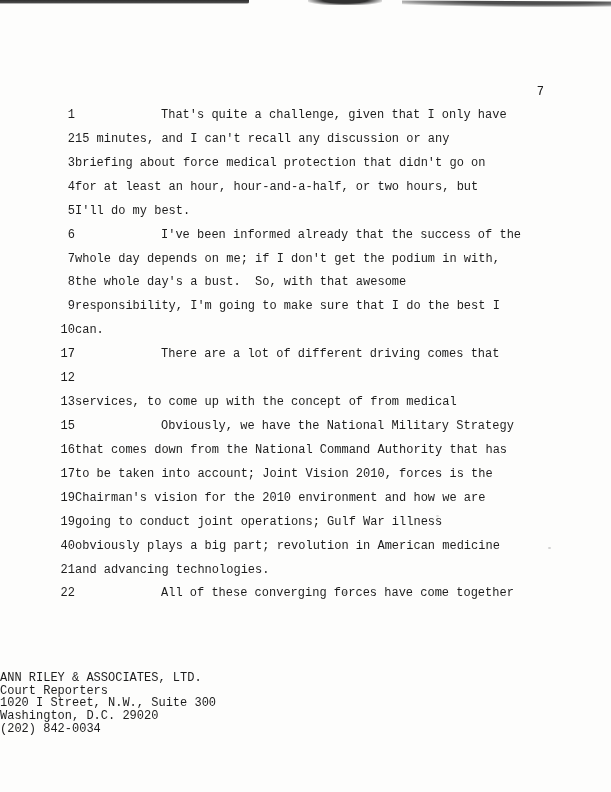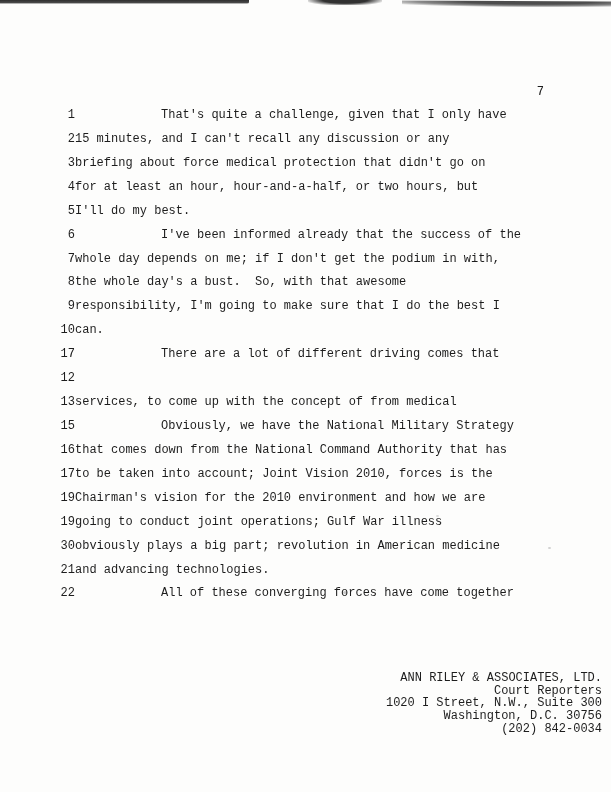--- a/index.html
+++ b/index.html
@@ -74,21 +74,21 @@
   }
   .line.indent .text {
     padding-left: 86px; 
   }
 
   .footer {
     position: absolute;
     top: 672px;
     left: 0;
     width: 602px;
-    text-align: right;
+    text-align: left;
     font-size: 12px;
     line-height: 12.7px;
   }
   .footer .footer-line { white-space: pre; }
 </style>
 </head>
 <body>
 
 <div class="page">
   <div class="artifact artifact-left"></div>
@@ -112,25 +112,25 @@
       <div class="line"><span class="num">9</span><span class="text">responsibility, I'm going to make sure that I do the best I</span></div>
       <div class="line"><span class="num">10</span><span class="text">can.</span></div>
       <div class="line indent"><span class="num">17</span><span class="text">There are a lot of different driving comes that</span></div>
       <div class="line"><span class="num">12</span></div>
       <div class="line"><span class="num">13</span><span class="text">services, to come up with the concept of from medical</span></div>
       <div class="line indent"><span class="num">15</span><span class="text">Obviously, we have the National Military Strategy</span></div>
       <div class="line"><span class="num">16</span><span class="text">that comes down from the National Command Authority that has</span></div>
       <div class="line"><span class="num">17</span><span class="text">to be taken into account; Joint Vision 2010, forces is the</span></div>
       <div class="line"><span class="num">19</span><span class="text">Chairman's vision for the 2010 environment and how we are</span></div>
       <div class="line"><span class="num">19</span><span class="text">going to conduct joint operations; Gulf War illness</span></div>
-      <div class="line"><span class="num">30</span><span class="text">obviously plays a big part; revolution in American medicine</span></div>
+      <div class="line"><span class="num">40</span><span class="text">obviously plays a big part; revolution in American medicine</span></div>
       <div class="line"><span class="num">21</span><span class="text">and advancing technologies.</span></div>
       <div class="line indent"><span class="num">22</span><span class="text">All of these converging forces have come together</span></div>
     </div>
 
   <div class="footer" id="reporter-footer">
       <div class="footer-line">ANN RILEY &amp; ASSOCIATES, LTD.</div>
       <div class="footer-line">Court Reporters</div>
       <div class="footer-line">1020 I Street, N.W., Suite 300</div>
-      <div class="footer-line">Washington, D.C. 30756</div>
+      <div class="footer-line">Washington, D.C. 29020</div>
       <div class="footer-line">(202) 842-0034</div>
     </div>
 </div>
 
 </body></html>

